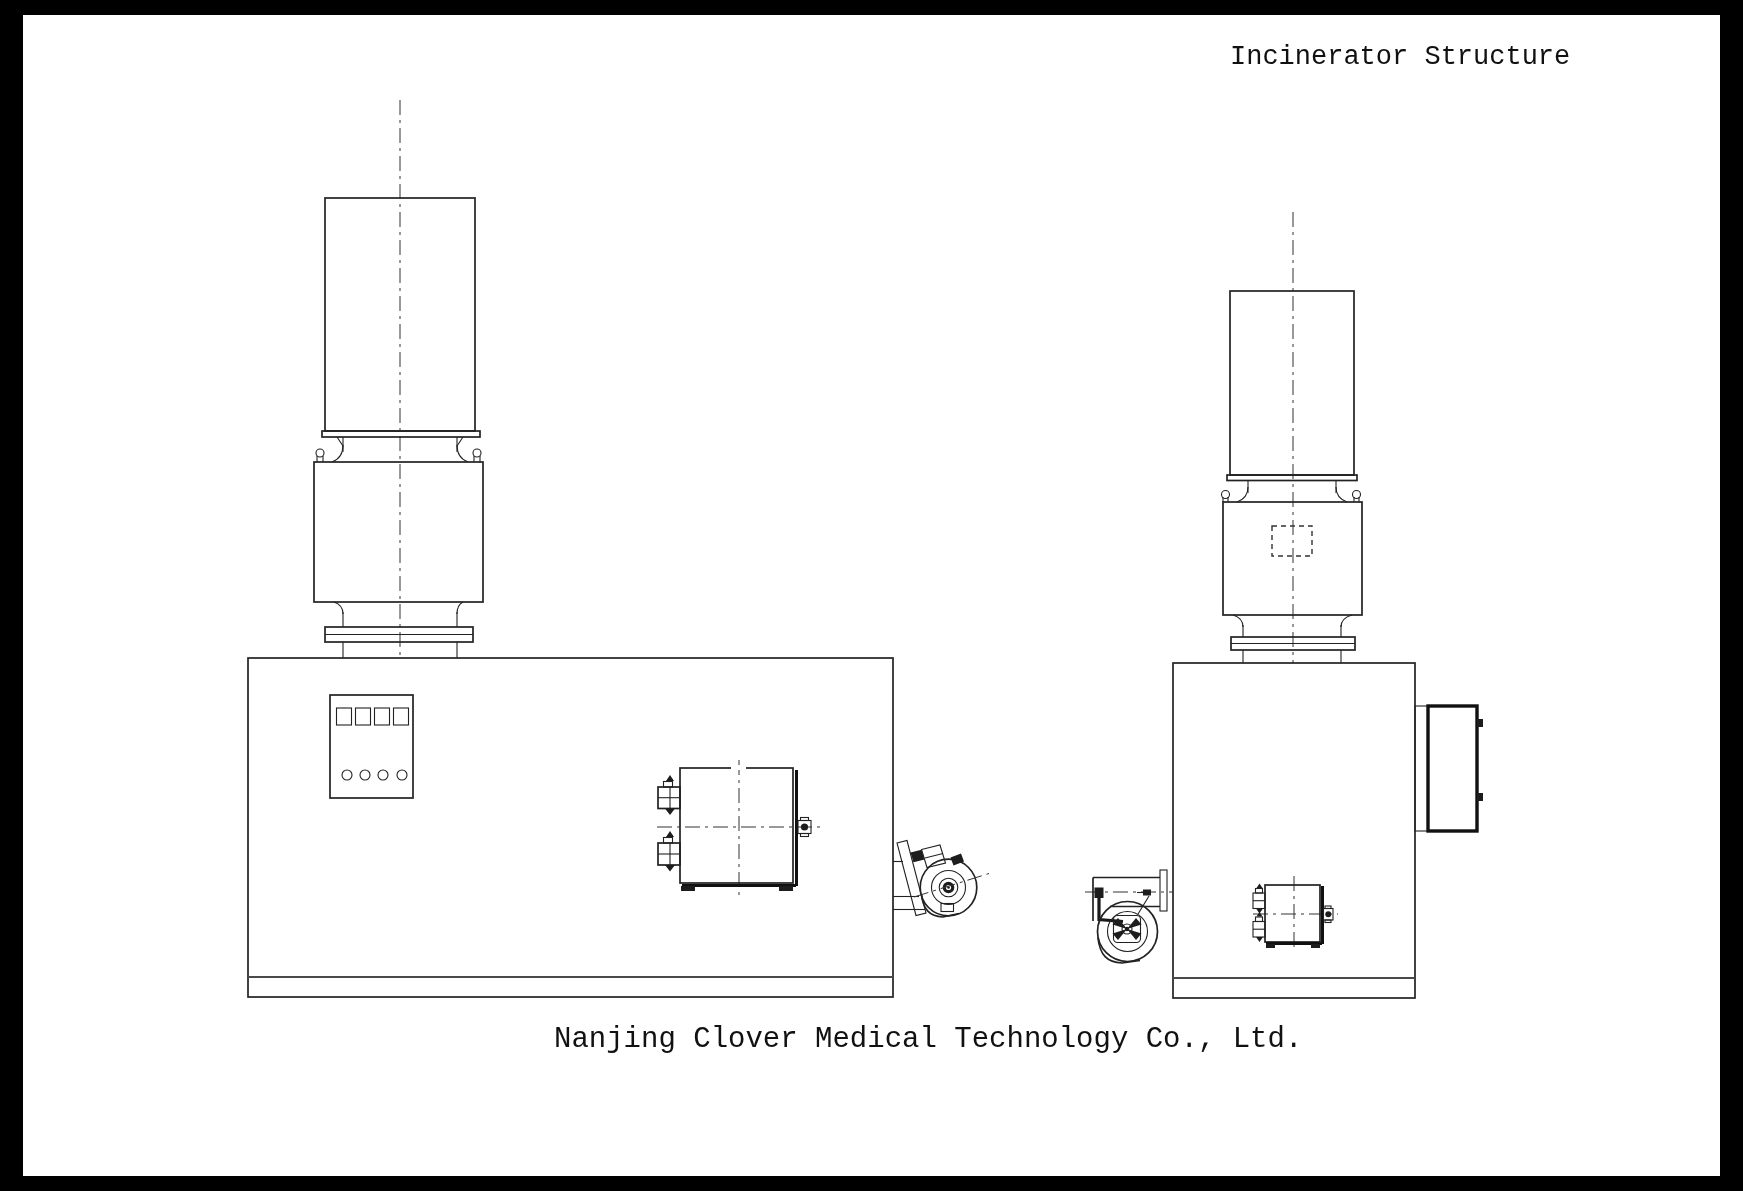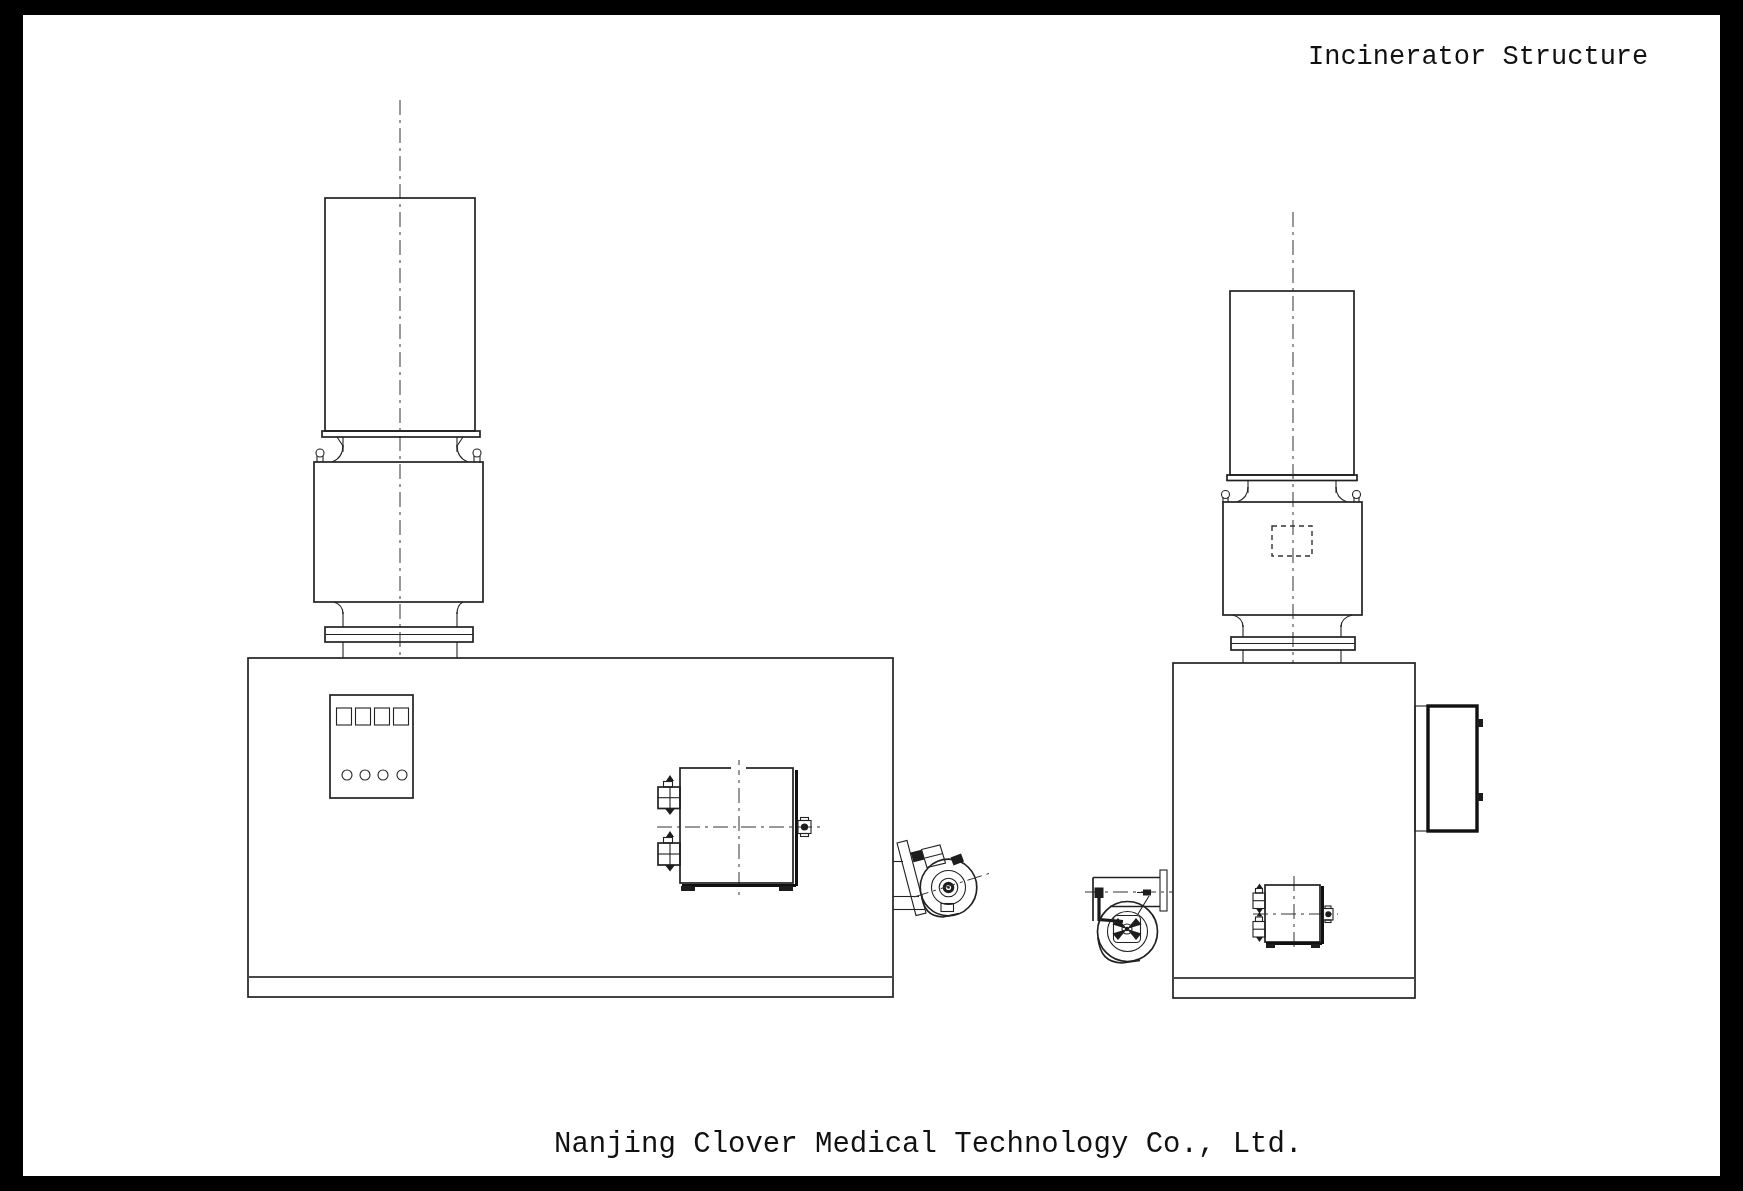--- a/index.html
+++ b/index.html
@@ -6,22 +6,22 @@
     --frame:#000000;
     --paper:#ffffff;
     --ink:#222222;
     --ink_soft:#4a4a4a;
   }
   html,body{margin:0;padding:0;background:var(--frame);}
   #stage{position:relative;width:1743px;height:1191px;background:var(--frame);
          font-family:"Liberation Mono","DejaVu Sans Mono",monospace;overflow:hidden;}
   #drawing{position:absolute;left:0;top:0;}
   .txt{position:absolute;color:#111;white-space:nowrap;line-height:1;}
-  #title{left:1308px;top:44px;font-size:27px;}
-  #footer{left:554px;top:1130px;font-size:29px;}
+  #title{left:1230px;top:44px;font-size:27px;}
+  #footer{left:554px;top:1025px;font-size:29px;}
 
   
   .ln{fill:none;stroke:var(--ink);stroke-width:1.7px;}
   .thin{fill:none;stroke:var(--ink);stroke-width:1.1px;}
   .thick{fill:none;stroke:#111;stroke-width:3px;}
   .heavy{fill:none;stroke:#111;stroke-width:3.4px;}
   .soft{fill:none;stroke:var(--ink_soft);stroke-width:1.8px;}
   .cl{fill:none;stroke:#333;stroke-width:1px;stroke-dasharray:15 5 3 5;}
   .dashed{fill:none;stroke:#333;stroke-width:1.4px;stroke-dasharray:5 4;}
   .blk{fill:#1d1d1d;stroke:none;}

